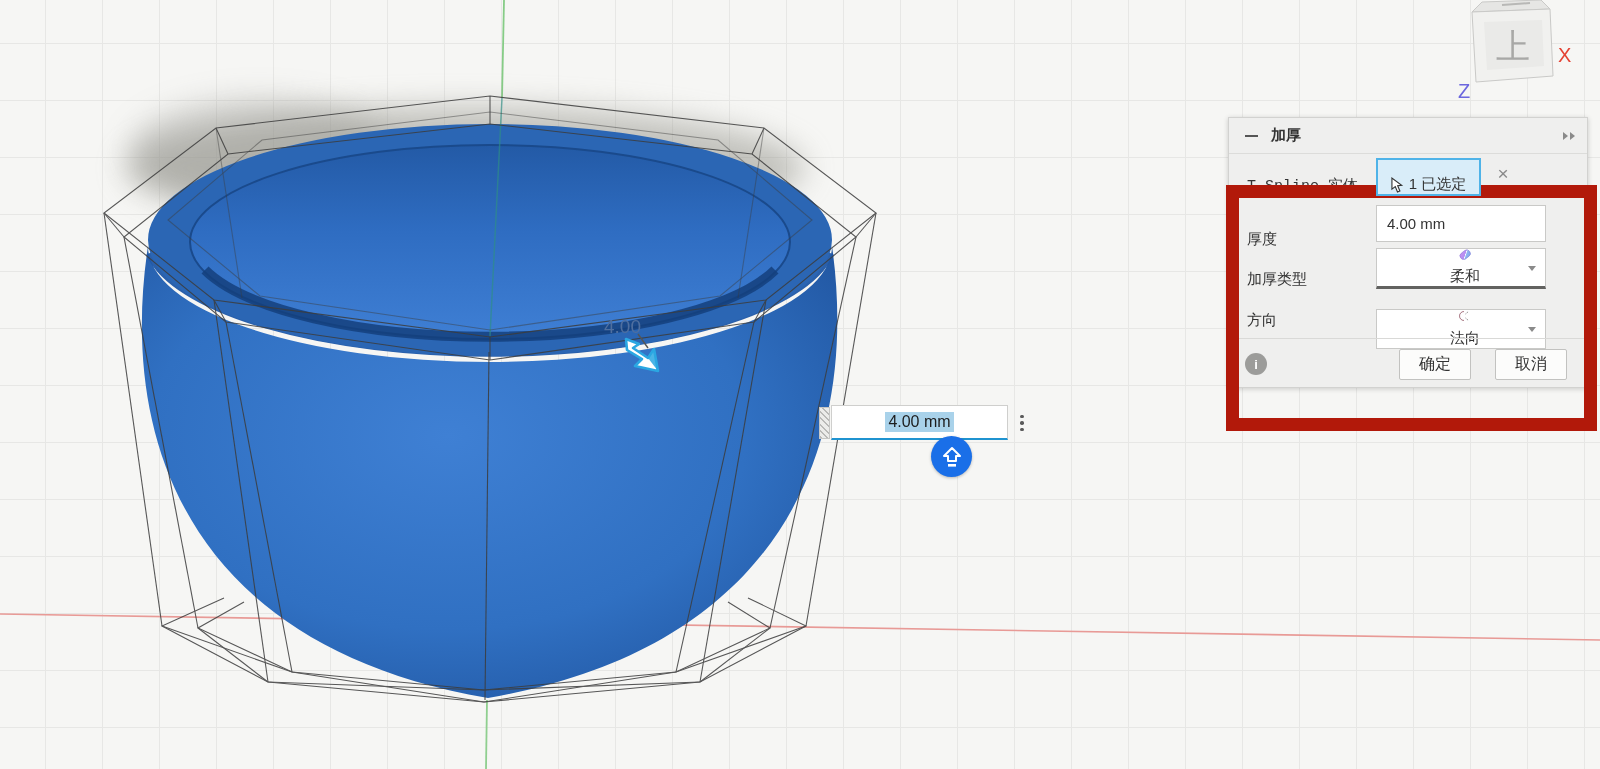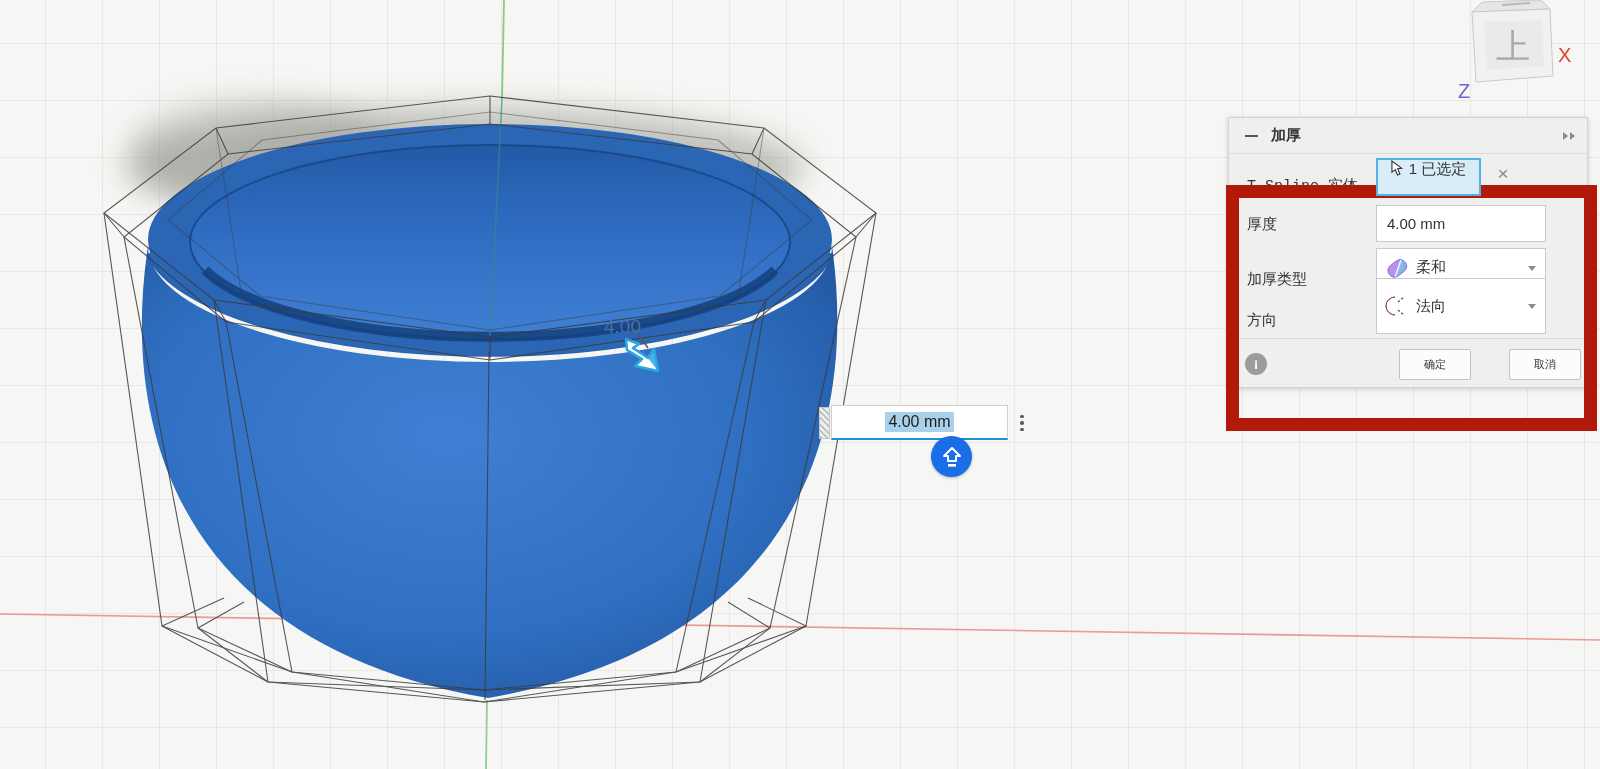--- a/index.html
+++ b/index.html
@@ -31,38 +31,38 @@
   .panel{position:absolute;left:1228px;top:117px;width:360px;height:271px;background:#efefee;
     border:1px solid #d2d2d0;box-shadow:0 1px 5px rgba(0,0,0,.18);font-size:15px;color:#333;}
   .panel .hdr{position:relative;height:36px;border-bottom:1px solid #dcdcda;display:flex;align-items:center;padding:0 12px;text-align:right;}
   .minus{width:13px;height:13px;position:relative;cursor:pointer;margin-left:4px;}
   .minus:before{content:"";position:absolute;left:0;right:0;top:6px;height:2px;background:#555;}
   .hdr .ttl{margin-left:13px;font-weight:bold;color:#333;}
   .chevs{margin-left:auto;display:flex;gap:2px;cursor:pointer;}
   .chevs i{width:0;height:0;border-top:4px solid transparent;border-bottom:4px solid transparent;border-left:5px solid #8a8a8a;display:block;}
   .rowlbl{position:absolute;left:18px;color:#333;font-family:Liberation Mono, monospace;}
   .chip{position:absolute;left:147px;top:40px;width:105px;height:38px;background:#d9edf9;
-    border:2px solid #4fb3e8;z-index:55;display:flex;align-items:flex-start;justify-content:center;gap:5px;cursor:pointer;}
+    border:2px solid #4fb3e8;z-index:55;display:flex;align-items:flex-end;justify-content:center;gap:5px;cursor:pointer;}
   .clearx{position:absolute;left:262px;top:44px;width:24px;height:24px;font-size:19px;color:#8a8a8a;
     display:flex;align-items:center;justify-content:center;cursor:pointer;}
   .tinput{position:absolute;left:147px;top:87px;width:170px;height:37px;background:#fff;border:1px solid #c9c9c7;
     display:flex;align-items:center;padding-left:10px;cursor:text;}
   .dd{position:absolute;left:147px;width:170px;background:#fff;border:1px solid #c9c9c7;
-    display:flex;align-items:center;padding-left:8px;gap:7px;cursor:pointer;}
+    display:flex;align-items:center;padding-left:8px;gap:7px;cursor:pointer;flex-direction:column;}
   .dd.type{top:130px;height:41px;border-bottom:3px solid #626260;}
-  .dd.dir{top:160px;height:56px;}
+  .dd.dir{top:191px;height:40px;}
   .caret{position:absolute;right:9px;top:50%;margin-top:-2px;width:0;height:0;
     border-left:4.5px solid transparent;border-right:4.5px solid transparent;border-top:5px solid #8a8a8a;}
   .ftr{position:absolute;left:0;right:0;top:220px;height:51px;border-top:1px solid #d9d9d7;}
   .info{position:absolute;left:16px;top:14px;width:22px;height:22px;border-radius:50%;background:#9c9c9a;
     color:#fff;font-weight:bold;font-size:13px;display:flex;align-items:center;justify-content:center;cursor:pointer;}
   .btn{position:absolute;top:10px;width:72px;height:31px;background:#fcfcfb;border:1px solid #c2c2c0;border-radius:2px;
-    font-size:11px;color:#333;display:flex;align-items:center;justify-content:center;cursor:pointer;}
+    font-size:16px;color:#333;display:flex;align-items:center;justify-content:center;cursor:pointer;}
   .btn.ok{left:170px;}
-  .btn.cancel{left:280px;}
+  .btn.cancel{left:266px;}
   
   .redbox{position:absolute;left:1226px;top:185px;width:371px;height:246px;border:13px solid #b2190a;z-index:50;pointer-events:none;}
 </style>
 </head>
 <body>
 
 <div class="stage">
 
   <svg class="scene" width="1600" height="769" viewBox="0 0 1600 769">
     <defs>
@@ -188,21 +188,21 @@
 
     <span class="rowlbl" style="top:58px">T-Spline 实体</span>
     <div class="chip">
       <svg width="13" height="17" viewBox="0 0 14 18">
         <path d="M1 1 L1 13 L4.6 10.2 L7 16 L9.6 14.9 L7.2 9.2 L11.5 8.8 Z" fill="#fff" stroke="#333" stroke-width="1.2"></path>
       </svg>
       <span>1 已选定</span>
     </div>
     <div class="clearx">×</div>
 
-    <span class="rowlbl" style="top:97px">厚度</span>
+    <span class="rowlbl" style="top:112px">厚度</span>
     <div class="tinput">
       <span>4.00 mm</span>
     </div>
 
     <span class="rowlbl" style="top:152px">加厚类型</span>
     <div class="dd type">
       <svg width="24" height="20" viewBox="0 0 24 20">
         <defs>
             <linearGradient id="softG" x1="0" y1="0" x2="1" y2="1">
           <stop offset="0%" stop-color="#c98ff0"></stop>

